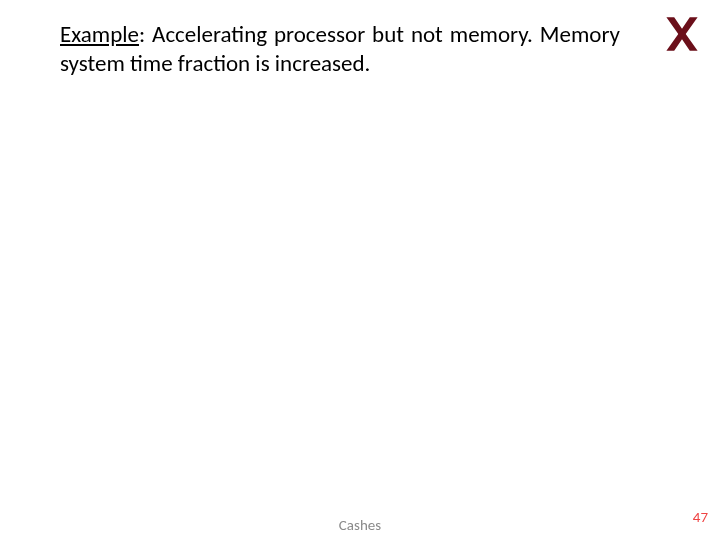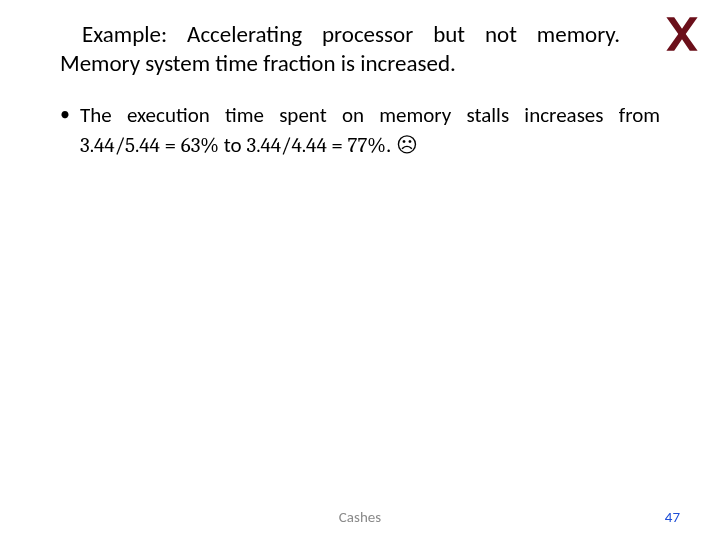--- a/index.html
+++ b/index.html
@@ -29,21 +29,21 @@
     position: absolute;
     top: 20px;
     left: 60px;
     width: 560px;
     font-size: 23px;
     line-height: 1.25;
     text-align: justify;
     text-justify: inter-word;
   }
   .title-block .lead {
-    margin-left: 22px;
+    text-decoration: underline;
   }
   .body {
     position: absolute;
     top: 100px;
     left: 60px;
     width: 600px;
   }
   .bullet {
     position: relative;
     font-size: 21px;
@@ -63,33 +63,33 @@
   .math {
     font-family: "Cambria Math", Cambria, "Times New Roman", serif;
   }
   sub {
     font-size: 0.7em;
     vertical-align: sub;
     line-height: 0;
   }
   .footer-center {
     position: absolute;
-    bottom: 14px;
+    bottom: 6px;
     left: 0;
     width: 720px;
     text-align: center;
     font-size: 15px;
     color: #8a8a8a;
   }
   .footer-right {
     position: absolute;
     bottom: 14px;
-    right: 40px;
+    right: 12px;
     font-size: 15px;
-    color: #1d4ed8;
+    color: #ef4444;
   }
 </style>
 </head>
 <body>
 
 <div class="slide">
 
   <div class="logo">
     <svg viewBox="0 0 100 100" width="52" height="52">
       <rect x="0" y="0" width="100" height="100" fill="#fff"></rect>
@@ -98,23 +98,20 @@
     </svg>
   </div>
 
   <div class="title-block">
     <span class="lead">Example</span><span>: Accelerating processor but not memory. Memory system time fraction is increased.</span>
   </div>
 
   <div class="body">
 
 
-    <div class="bullet">
-      <span>The execution time spent on memory stalls increases from </span><span class="math">3.44/5.44 = 63%</span><span> to </span><span class="math">3.44/4.44 = 77%</span><span>. ☹</span>
-    </div>
 
 
 
   </div>
 
   <div class="footer-center">Cashes</div>
   <div class="footer-right">47</div>
 
 </div>
 

